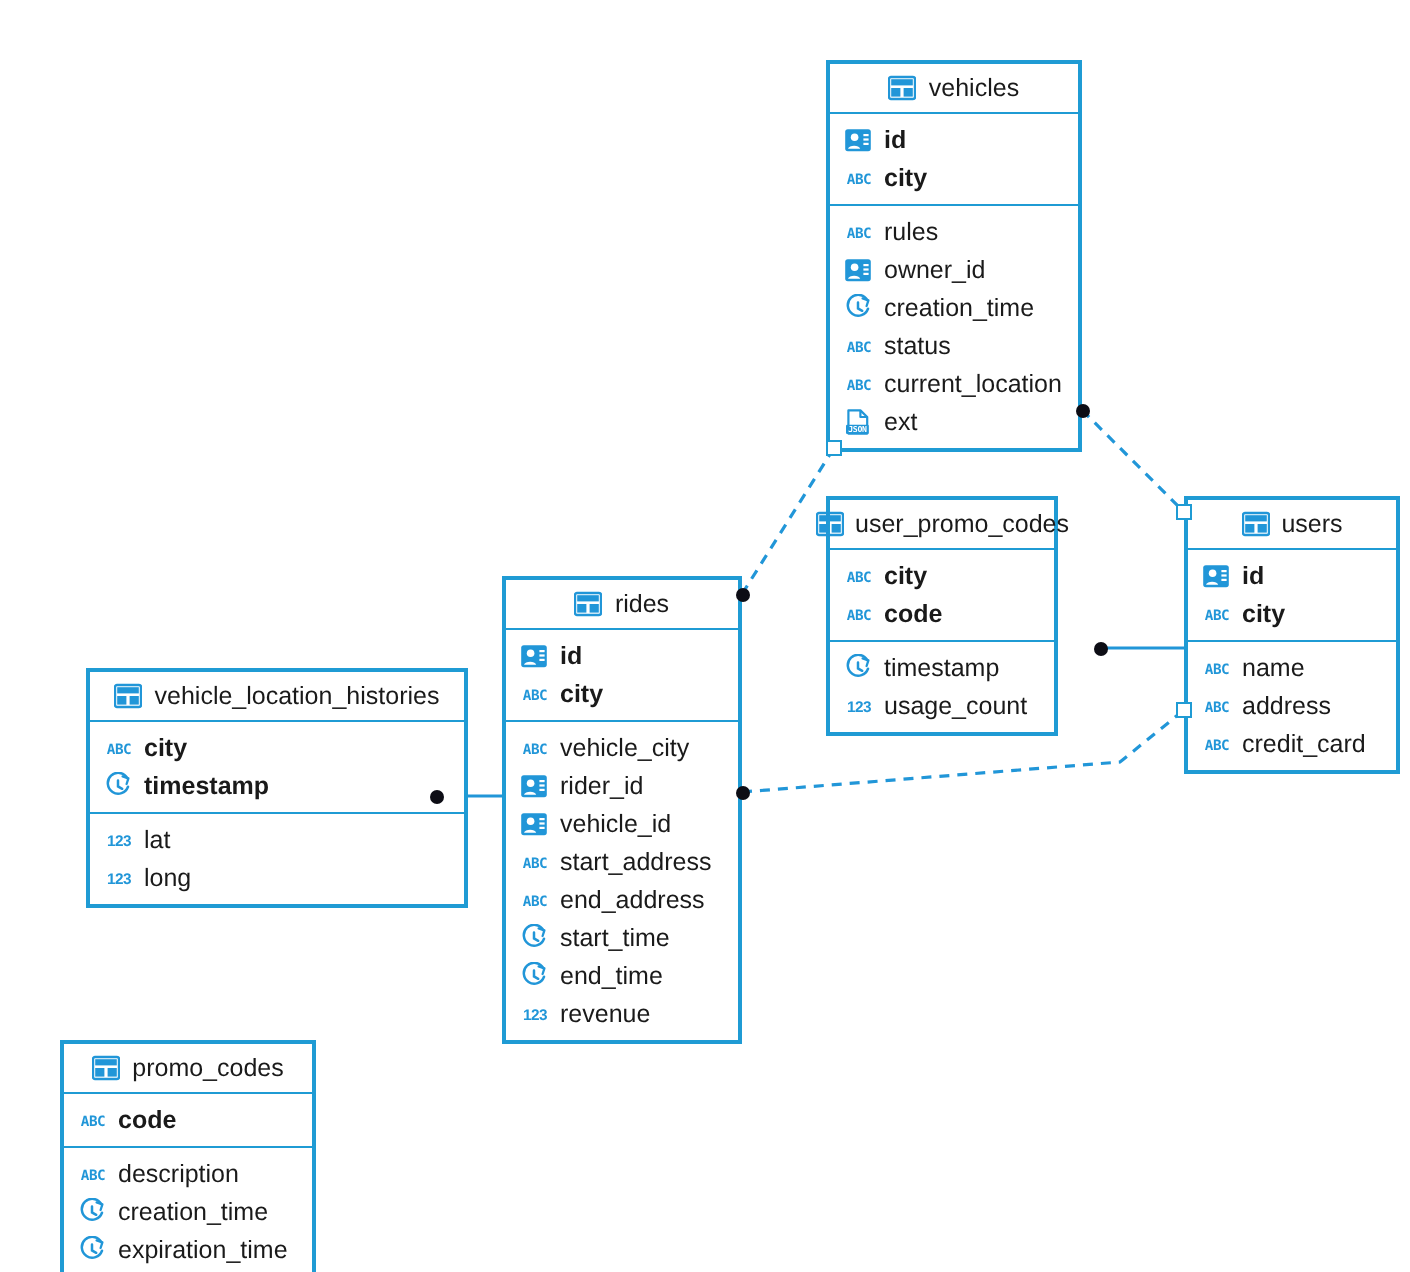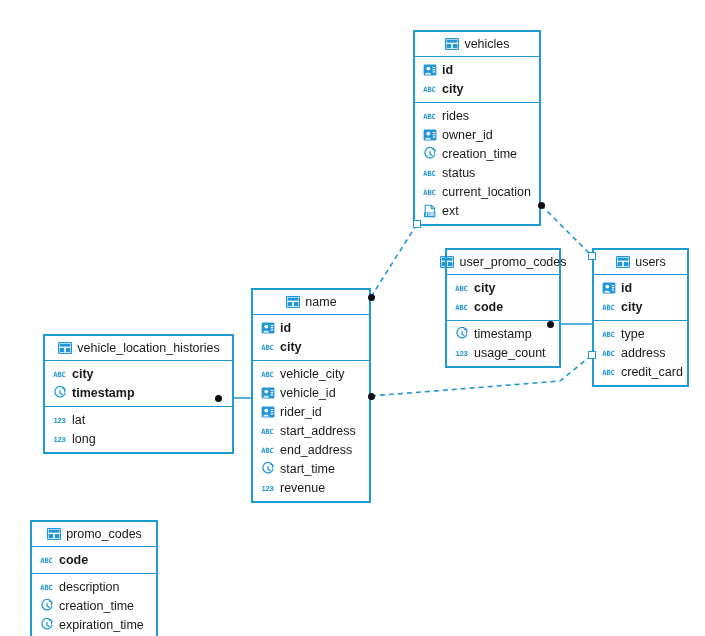--- a/index.html
+++ b/index.html
@@ -69,21 +69,21 @@
     color: #1a1a1a;
     white-space: nowrap;
   }
   .field.pk { font-weight: bold; }
 
   
   .ic {
     flex: 0 0 auto;
     display: inline-flex;
     align-items: center;
-    justify-content: center;
+    justify-content: flex-start;
     width: 15px;
     height: 15px;
   }
   .ic svg { display: block; }
 
   
   .dot {
     position: absolute;
     width: 7px;
     height: 7px;
@@ -148,21 +148,21 @@
             <span>city</span>
           </div>
         </div>
         <div class="entity-section">
           <div class="field">
             <span class="ic">
               <svg width="16" height="12" viewBox="0 0 16 12">
       <text x="8" y="9.4" text-anchor="middle" font-family="'DejaVu Sans Mono', monospace" font-size="7.6" font-weight="bold" fill="#2196d8" letter-spacing="-0.2">ABC</text>
     </svg>
             </span>
-            <span>rides</span>
+            <span>rules</span>
           </div>
           <div class="field">
             <span class="ic">
               <svg width="14" height="14" viewBox="0 0 14 14">
       <rect x="0.6" y="1.6" width="12.8" height="11" rx="1.3" fill="#2196d8"></rect>
       <circle cx="5.3" cy="5.6" r="1.9" fill="#ffffff"></circle>
       <path d="M2.0 11.4c0.5-2.1 5.6-2.1 6.1 0z" fill="#ffffff"></path>
       <rect x="9.7" y="4.0" width="2.6" height="1.1" fill="#ffffff"></rect>
       <rect x="9.7" y="6.2" width="2.6" height="1.1" fill="#ffffff"></rect>
       <rect x="9.7" y="8.4" width="2.6" height="1.1" fill="#ffffff"></rect>
@@ -202,21 +202,21 @@
       <path d="M2.2 1.2 h6.0 l3.4 3.3 v8.3 h-9.4 z" fill="#ffffff" stroke="#2196d8" stroke-width="1.1" stroke-linejoin="round"></path>
       <path d="M8.2 1.2 v3.3 h3.4" fill="none" stroke="#2196d8" stroke-width="1.1" stroke-linejoin="round"></path>
       <rect x="1.0" y="8.4" width="11.4" height="4.6" rx="0.6" fill="#2196d8"></rect>
       <text x="6.7" y="12.1" text-anchor="middle" font-family="'DejaVu Sans Mono', monospace" font-size="4.1" font-weight="bold" fill="#ffffff" letter-spacing="-0.15">JSON</text>
     </svg>
             </span>
             <span>ext</span>
           </div>
         </div>
       </div>
-      <div class="entity" style="left: 413px; top: 248px; width: 116px; margin-left: 32px;">
+      <div class="entity" style="left: 413px; top: 248px; width: 116px;">
         <div class="entity-title">
           <span class="ic">
             <svg width="14" height="14" viewBox="0 0 14 14">
       <rect x="0.5" y="1.5" width="13" height="11" rx="1" fill="none" stroke="#2196d8" stroke-width="1.2"></rect>
       <rect x="1.6" y="2.6" width="10.8" height="3.1" fill="#2196d8"></rect>
       <rect x="1.6" y="7" width="4.6" height="4.3" fill="#2196d8"></rect>
       <rect x="7.8" y="7" width="4.6" height="4.3" fill="#2196d8"></rect>
     </svg>
           </span>
           <span>user_promo_codes</span>
@@ -253,21 +253,21 @@
           <div class="field">
             <span class="ic">
               <svg width="16" height="12" viewBox="0 0 16 12">
       <text x="8" y="9.2" text-anchor="middle" font-family="'Liberation Sans', sans-serif" font-size="8.2" font-weight="bold" fill="#2196d8" letter-spacing="-0.3">123</text>
     </svg>
             </span>
             <span>usage_count</span>
           </div>
         </div>
       </div>
-      <div class="entity" style="left: 592px; top: 248px; width: 97px;">
+      <div class="entity" style="left: 592px; top: 248px; width: 108px;">
         <div class="entity-title">
           <span class="ic">
             <svg width="14" height="14" viewBox="0 0 14 14">
       <rect x="0.5" y="1.5" width="13" height="11" rx="1" fill="none" stroke="#2196d8" stroke-width="1.2"></rect>
       <rect x="1.6" y="2.6" width="10.8" height="3.1" fill="#2196d8"></rect>
       <rect x="1.6" y="7" width="4.6" height="4.3" fill="#2196d8"></rect>
       <rect x="7.8" y="7" width="4.6" height="4.3" fill="#2196d8"></rect>
     </svg>
           </span>
           <span>users</span>
@@ -295,21 +295,21 @@
             <span>city</span>
           </div>
         </div>
         <div class="entity-section">
           <div class="field">
             <span class="ic">
               <svg width="16" height="12" viewBox="0 0 16 12">
       <text x="8" y="9.4" text-anchor="middle" font-family="'DejaVu Sans Mono', monospace" font-size="7.6" font-weight="bold" fill="#2196d8" letter-spacing="-0.2">ABC</text>
     </svg>
             </span>
-            <span>type</span>
+            <span>name</span>
           </div>
           <div class="field">
             <span class="ic">
               <svg width="16" height="12" viewBox="0 0 16 12">
       <text x="8" y="9.4" text-anchor="middle" font-family="'DejaVu Sans Mono', monospace" font-size="7.6" font-weight="bold" fill="#2196d8" letter-spacing="-0.2">ABC</text>
     </svg>
             </span>
             <span>address</span>
           </div>
           <div class="field">
@@ -325,21 +325,21 @@
       <div class="entity" style="left: 251px; top: 288px; width: 120px;">
         <div class="entity-title">
           <span class="ic">
             <svg width="14" height="14" viewBox="0 0 14 14">
       <rect x="0.5" y="1.5" width="13" height="11" rx="1" fill="none" stroke="#2196d8" stroke-width="1.2"></rect>
       <rect x="1.6" y="2.6" width="10.8" height="3.1" fill="#2196d8"></rect>
       <rect x="1.6" y="7" width="4.6" height="4.3" fill="#2196d8"></rect>
       <rect x="7.8" y="7" width="4.6" height="4.3" fill="#2196d8"></rect>
     </svg>
           </span>
-          <span>name</span>
+          <span>rides</span>
         </div>
         <div class="entity-section">
           <div class="field pk">
             <span class="ic">
               <svg width="14" height="14" viewBox="0 0 14 14">
       <rect x="0.6" y="1.6" width="12.8" height="11" rx="1.3" fill="#2196d8"></rect>
       <circle cx="5.3" cy="5.6" r="1.9" fill="#ffffff"></circle>
       <path d="M2.0 11.4c0.5-2.1 5.6-2.1 6.1 0z" fill="#ffffff"></path>
       <rect x="9.7" y="4.0" width="2.6" height="1.1" fill="#ffffff"></rect>
       <rect x="9.7" y="6.2" width="2.6" height="1.1" fill="#ffffff"></rect>
@@ -370,34 +370,34 @@
             <span class="ic">
               <svg width="14" height="14" viewBox="0 0 14 14">
       <rect x="0.6" y="1.6" width="12.8" height="11" rx="1.3" fill="#2196d8"></rect>
       <circle cx="5.3" cy="5.6" r="1.9" fill="#ffffff"></circle>
       <path d="M2.0 11.4c0.5-2.1 5.6-2.1 6.1 0z" fill="#ffffff"></path>
       <rect x="9.7" y="4.0" width="2.6" height="1.1" fill="#ffffff"></rect>
       <rect x="9.7" y="6.2" width="2.6" height="1.1" fill="#ffffff"></rect>
       <rect x="9.7" y="8.4" width="2.6" height="1.1" fill="#ffffff"></rect>
     </svg>
             </span>
-            <span>vehicle_id</span>
+            <span>rider_id</span>
           </div>
           <div class="field">
             <span class="ic">
               <svg width="14" height="14" viewBox="0 0 14 14">
       <rect x="0.6" y="1.6" width="12.8" height="11" rx="1.3" fill="#2196d8"></rect>
       <circle cx="5.3" cy="5.6" r="1.9" fill="#ffffff"></circle>
       <path d="M2.0 11.4c0.5-2.1 5.6-2.1 6.1 0z" fill="#ffffff"></path>
       <rect x="9.7" y="4.0" width="2.6" height="1.1" fill="#ffffff"></rect>
       <rect x="9.7" y="6.2" width="2.6" height="1.1" fill="#ffffff"></rect>
       <rect x="9.7" y="8.4" width="2.6" height="1.1" fill="#ffffff"></rect>
     </svg>
             </span>
-            <span>rider_id</span>
+            <span>vehicle_id</span>
           </div>
           <div class="field">
             <span class="ic">
               <svg width="16" height="12" viewBox="0 0 16 12">
       <text x="8" y="9.4" text-anchor="middle" font-family="'DejaVu Sans Mono', monospace" font-size="7.6" font-weight="bold" fill="#2196d8" letter-spacing="-0.2">ABC</text>
     </svg>
             </span>
             <span>start_address</span>
           </div>
           <div class="field">
@@ -410,20 +410,30 @@
           </div>
           <div class="field">
             <span class="ic">
               <svg width="14" height="14" viewBox="0 0 14 14">
       <path d="M11.6 3.0 A5.2 5.2 0 1 0 12.0 7.4" fill="none" stroke="#2196d8" stroke-width="1.25" stroke-linecap="round"></path>
       <path d="M9.3 2.2 L12.2 3.2 L11.3 6.0" fill="none" stroke="#2196d8" stroke-width="1.15" stroke-linecap="round" stroke-linejoin="round"></path>
       <path d="M7 4.3 L7 7.2 L9.1 8.4" fill="none" stroke="#2196d8" stroke-width="1.25" stroke-linecap="round"></path>
     </svg>
             </span>
             <span>start_time</span>
+          </div>
+          <div class="field">
+            <span class="ic">
+              <svg width="14" height="14" viewBox="0 0 14 14">
+      <path d="M11.6 3.0 A5.2 5.2 0 1 0 12.0 7.4" fill="none" stroke="#2196d8" stroke-width="1.25" stroke-linecap="round"></path>
+      <path d="M9.3 2.2 L12.2 3.2 L11.3 6.0" fill="none" stroke="#2196d8" stroke-width="1.15" stroke-linecap="round" stroke-linejoin="round"></path>
+      <path d="M7 4.3 L7 7.2 L9.1 8.4" fill="none" stroke="#2196d8" stroke-width="1.25" stroke-linecap="round"></path>
+    </svg>
+            </span>
+            <span>end_time</span>
           </div>
           <div class="field">
             <span class="ic">
               <svg width="16" height="12" viewBox="0 0 16 12">
       <text x="8" y="9.2" text-anchor="middle" font-family="'Liberation Sans', sans-serif" font-size="8.2" font-weight="bold" fill="#2196d8" letter-spacing="-0.3">123</text>
     </svg>
             </span>
             <span>revenue</span>
           </div>
         </div>

